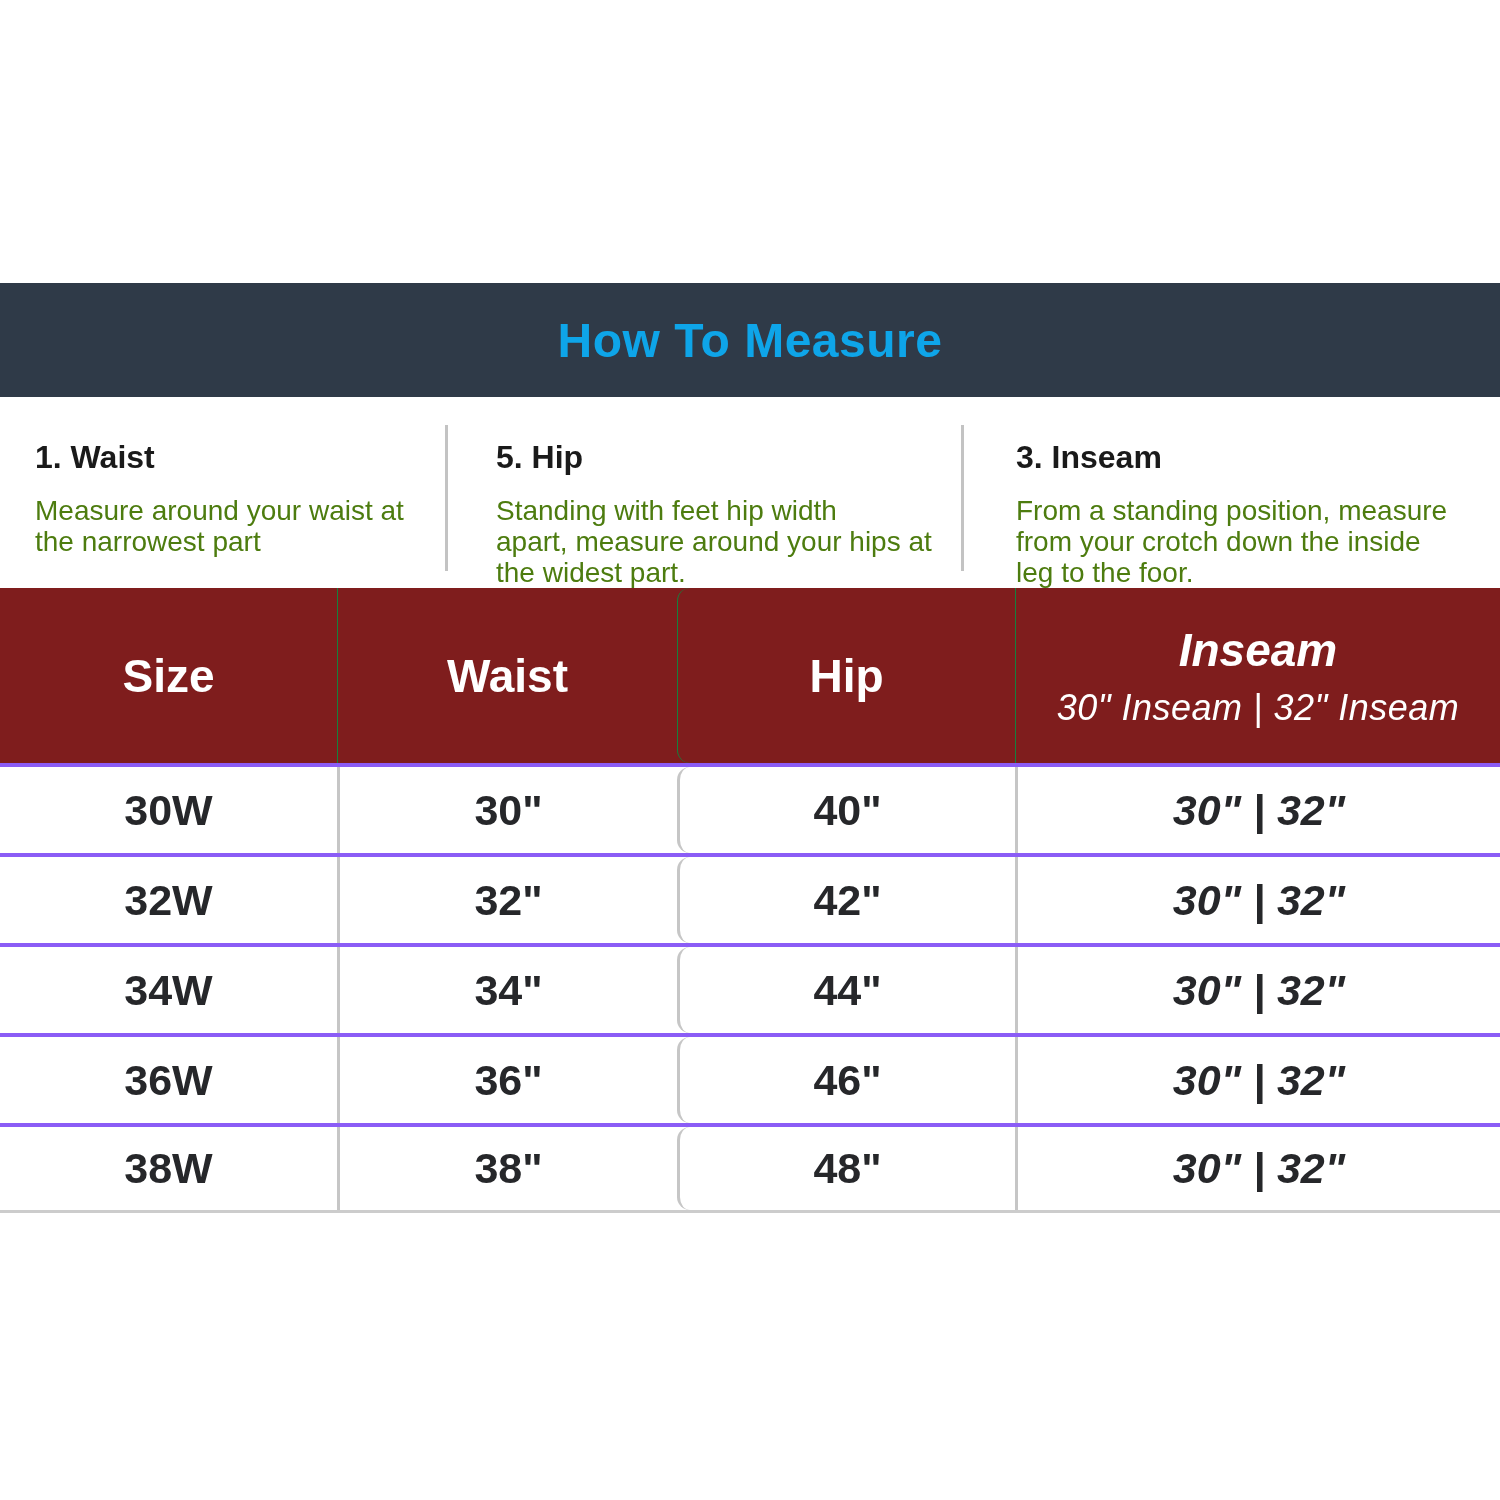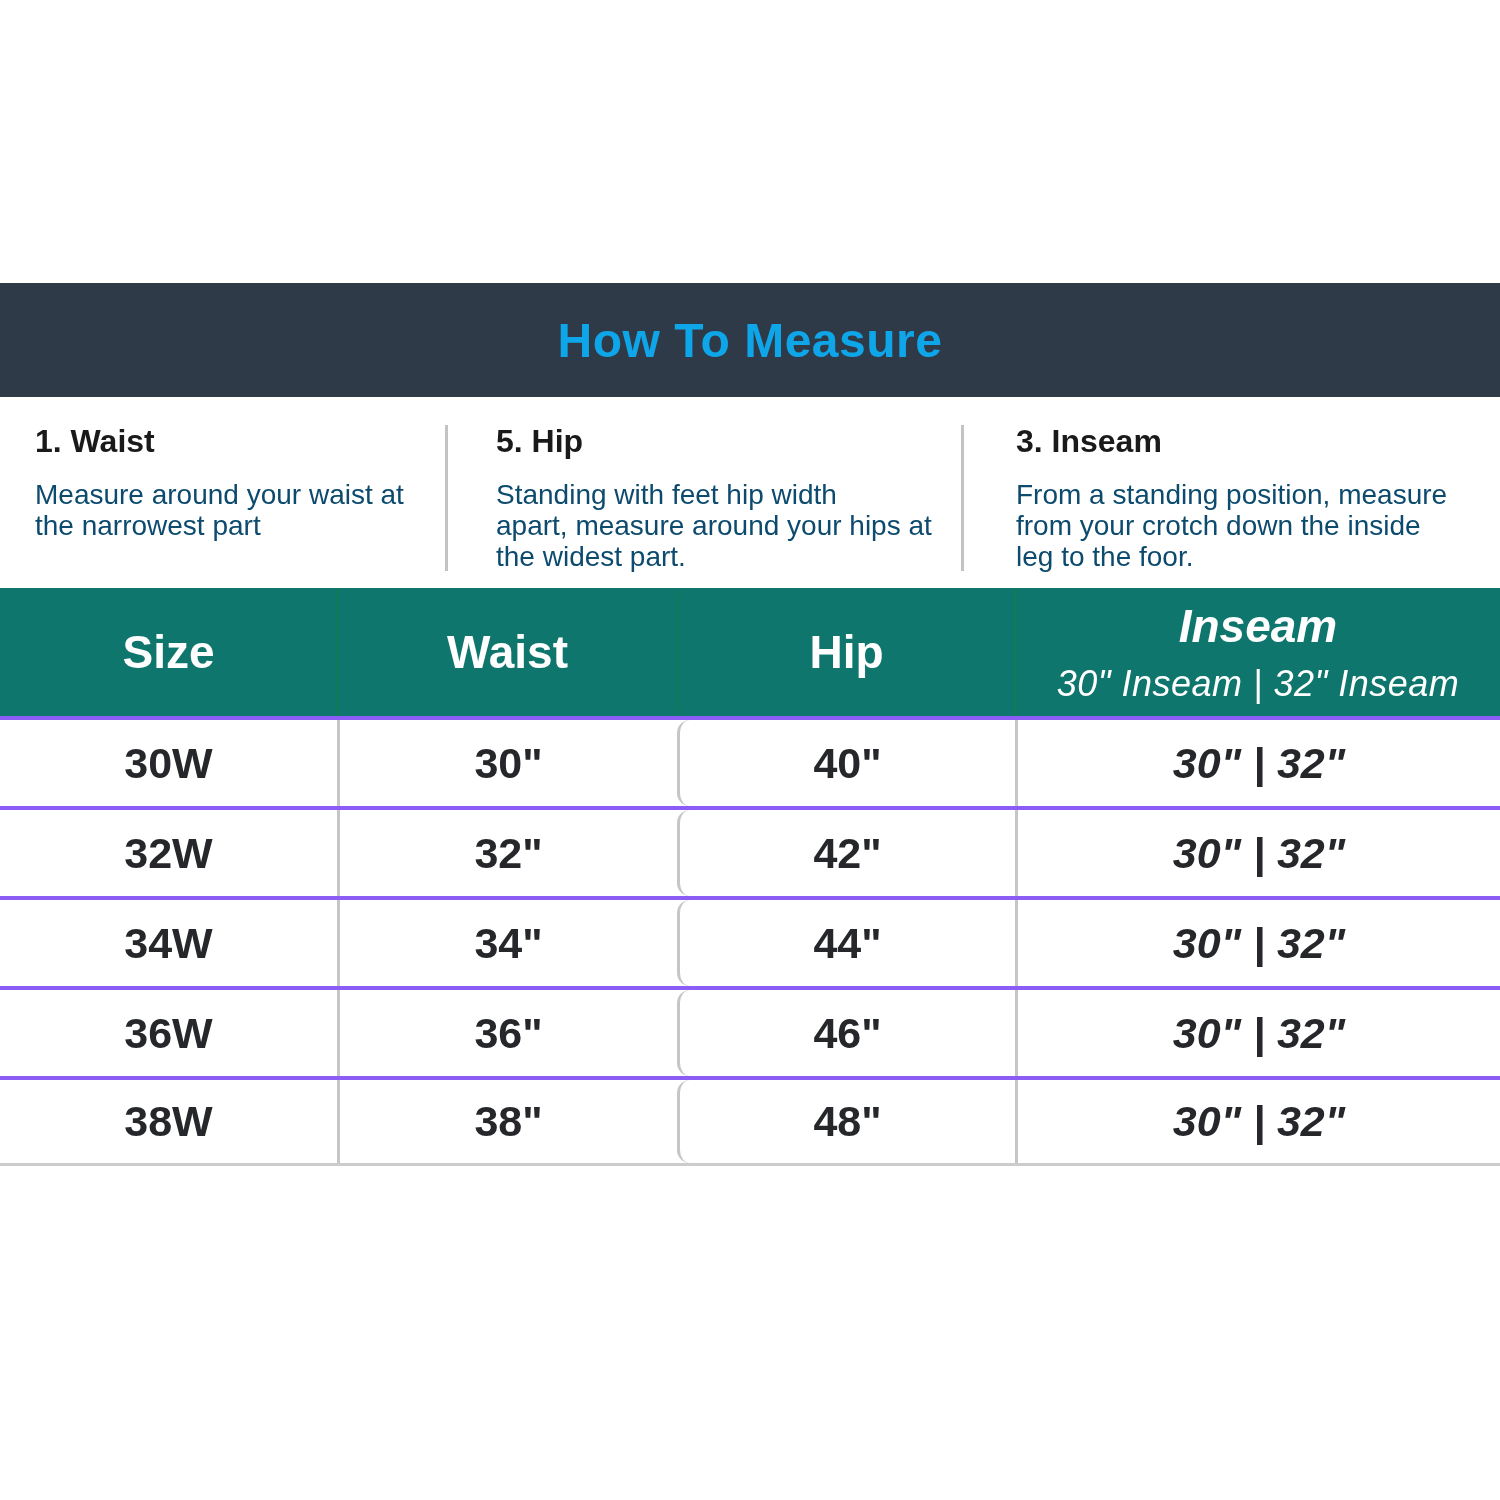--- a/index.html
+++ b/index.html
@@ -31,59 +31,59 @@
     letter-spacing: 0.5px;
   }
 
   
   .instructions {
     height: 191px;
     display: flex;
     padding-top: 26px;
     background: #ffffff;
   }
-  .instr-col { height: 150px; }
+  .instr-col { height: 150px; margin-top: 16px; }
   .instr-col-1 { width: 445px; padding: 0 18px 0 35px; }
   .instr-col-2 { width: 513px; padding: 0 18px 0 48px; }
   .instr-col-3 { flex: 1; padding: 0 12px 0 52px; }
   .instr-divider {
     width: 3px;
     height: 146px;
     background: #c3c3c3;
     margin-top: 2px;
   }
   .instr-heading {
     font-size: 32px;
     font-weight: bold;
     color: #1a1a1a;
     margin-bottom: 19px;
   }
   .instr-body {
     font-size: 28px;
     line-height: 31px;
-    color: #0c4a6e;
+    color: #4d7c0f;
     white-space: pre-line;
   }
 
   
   .size-table { width: 1500px; }
   .t-row { display: flex; width: 1500px; }
   .t-cell {
     display: flex;
     flex-direction: column;
     align-items: center;
     justify-content: center;
     text-align: center;
   }
   .c1 { width: 337px; }
   .c2 { width: 340px; }
   .c3 { width: 338px; border-radius: 13px; }
   .c4 { width: 485px; font-style: italic; }
 
-  .t-header { height: 128px; background: #0f766e; }
+  .t-header { height: 175px; background: #7f1d1d; }
   .t-header .t-cell { color: #ffffff; }
   .t-header .c2, .t-header .c3, .t-header .c4 { border-left: 1px solid #15803d; }
   .th-label { font-size: 46px; font-weight: bold; }
   .th-sub { font-size: 36px; font-weight: 500; margin-top: 10px; letter-spacing: 0.5px; }
 
   .t-data { height: 90px; background: #ffffff; border-top: 4px solid #8b5cf6; }
   .t-data .c2, .t-data .c3, .t-data .c4 { border-left: 3px solid #c6c6c6; }
   .t-data:last-child { border-bottom: 3px solid #cccccc; justify-content: flex-end; }
   .td-text { font-size: 43px; font-weight: bold; color: #26272a; }
 </style>

